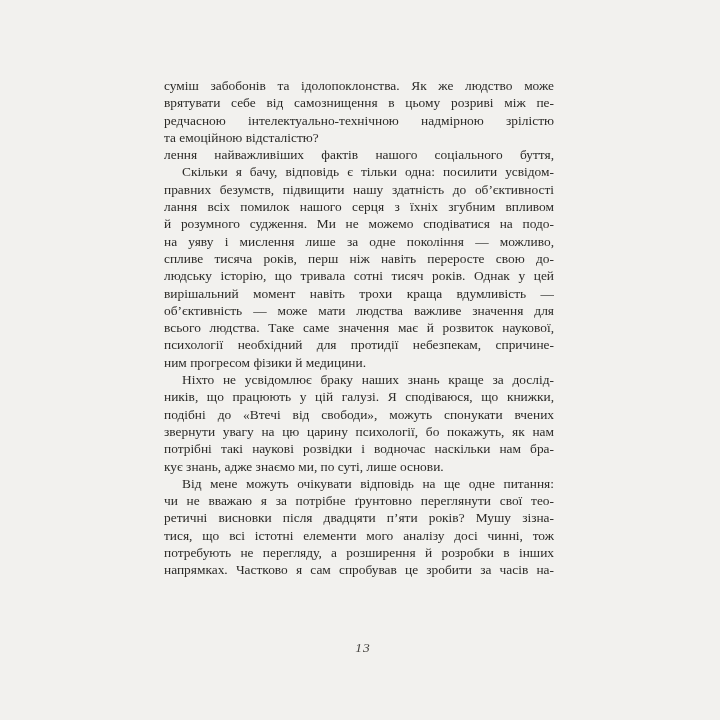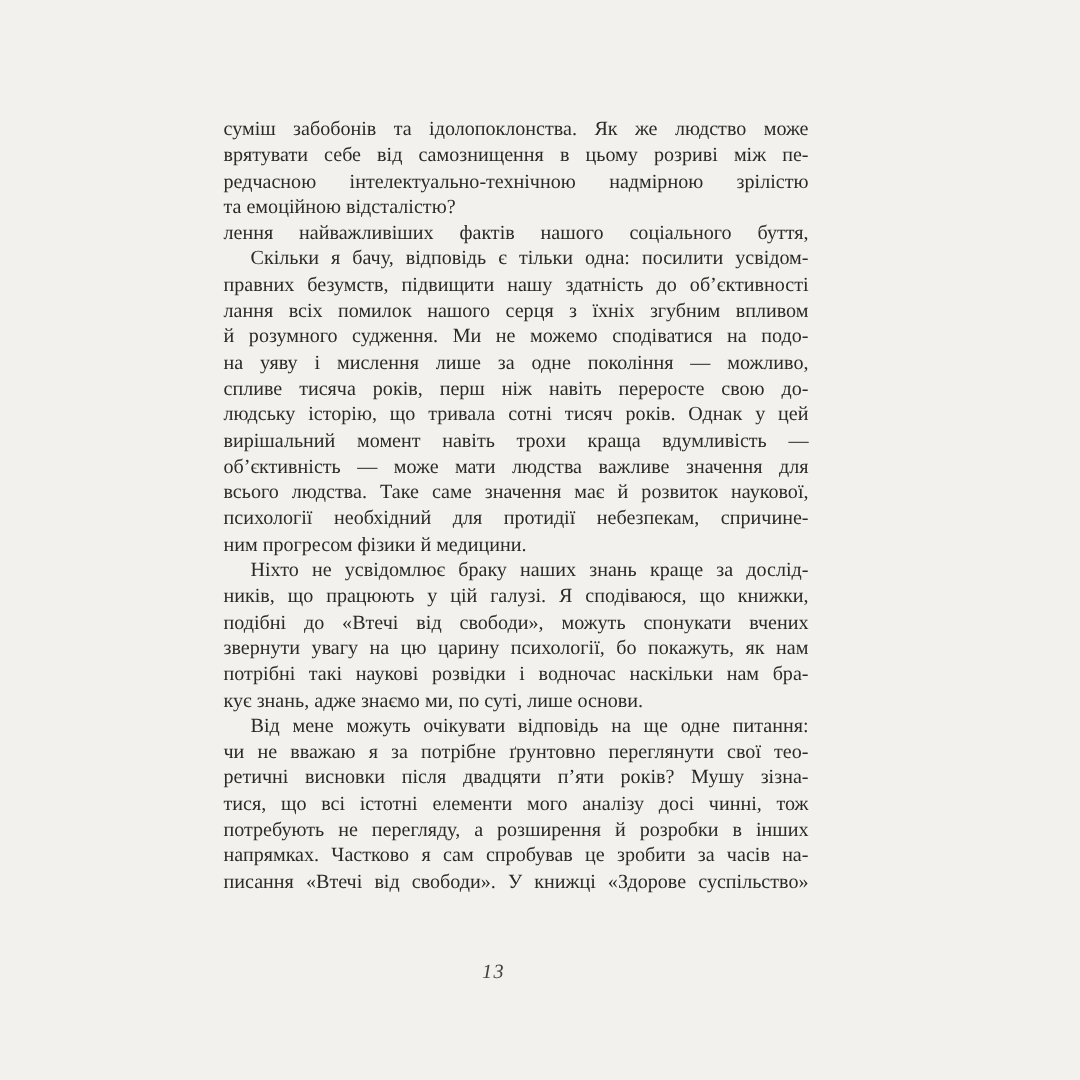--- a/index.html
+++ b/index.html
@@ -12,21 +12,21 @@
     position: relative;
     overflow: hidden;
   }
   .book-page {
     position: absolute;
     inset: 0;
     background: #f2f1ee;
   }
   .text-block {
     position: absolute;
-    left: 149px;
+    left: 164px;
     top: 77px;
     width: 390px;
     font-family: "Liberation Serif", "DejaVu Serif", serif;
     font-size: 13.4px;
     line-height: 17.3px;
     color: #2b2a27;
   }
   .para {
     margin: 0;
     padding: 0;
@@ -37,21 +37,21 @@
     white-space: normal;
   }
   .line.end {
     text-align-last: left;
   }
   .line.indent {
     text-indent: 18px;
   }
   .page-number {
     position: absolute;
-    left: 134px;
+    left: 168px;
     top: 640px;
     width: 390px;
     text-align: center;
     font-family: "Liberation Serif", "DejaVu Serif", serif;
     font-style: italic;
     font-size: 13.5px;
     color: #45433f;
     letter-spacing: 1px;
   }
 </style>
@@ -94,20 +94,19 @@
       <div class="line end">кує знань, адже знаємо ми, по суті, лише основи.</div>
     </div>
 
     <div class="para">
       <div class="line indent">Від мене можуть очікувати відповідь на ще одне питання:</div>
       <div class="line">чи не вважаю я за потрібне ґрунтовно переглянути свої тео-</div>
       <div class="line">ретичні висновки після двадцяти п’яти років? Мушу зізна-</div>
       <div class="line">тися, що всі істотні елементи мого аналізу досі чинні, тож</div>
       <div class="line">потребують не перегляду, а розширення й розробки в інших</div>
       <div class="line">напрямках. Частково я сам спробував це зробити за часів на-</div>
-      <div class="line">писання «Втечі від свободи». У книжці «Здорове суспільство»</div>
     </div>
 
   </div>
 
   <div class="page-number">13</div>
 
 </div>
 
 </body></html>

